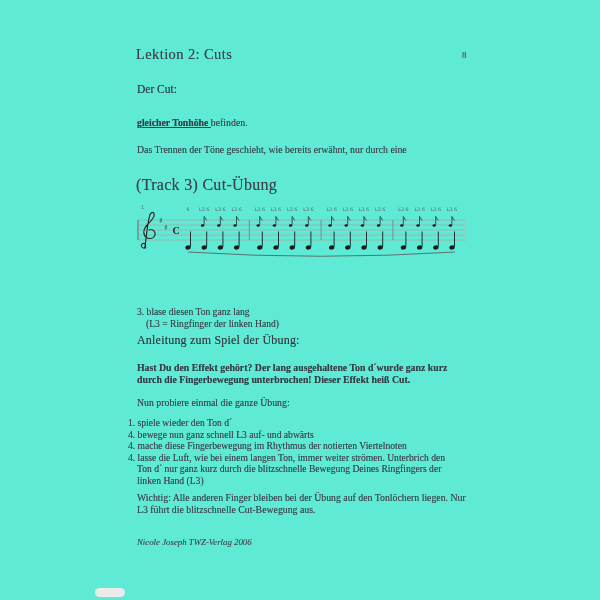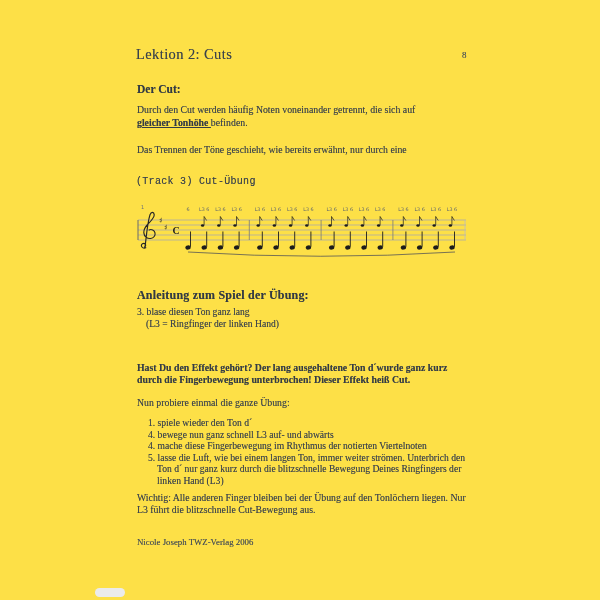--- a/index.html
+++ b/index.html
@@ -1,44 +1,44 @@
 <!DOCTYPE html>
 <html><head>
 <meta charset="utf-8">
 <style>
   html,body{margin:0;padding:0;background:#ffffff;}
-  .page{position:relative;width:600px;height:600px;background:#fde047;overflow:hidden;
+  .page{position:relative;width:600px;height:600px;background:#5eead4;overflow:hidden;
         font-family:"Liberation Serif","DejaVu Serif",serif;color:#3b434d;}
   .abs{position:absolute;white-space:nowrap;text-shadow:0 0 0.5px rgba(59,67,77,0.55);}
   .title{font-size:14.5px;letter-spacing:0.4px;color:#39424c;}
   .pagenum{font-size:9px;color:#4a525c;}
-  .h2{font-size:11.5px;font-weight:bold;color:#323a43;}
-  .h2b{font-size:12px;font-weight:bold;letter-spacing:0.2px;color:#323a43;}
-  .track{font-size:10px;letter-spacing:0.3px;color:#39424c;font-family:Liberation Mono, monospace;}
+  .h2{font-size:11.5px;font-weight:normal;color:#323a43;}
+  .h2b{font-size:12px;font-weight:normal;letter-spacing:0.2px;color:#323a43;margin-top:45px;}
+  .track{font-size:16px;letter-spacing:0.3px;color:#39424c;}
   .body{font-size:9.8px;line-height:13px;}
   .bold{font-weight:bold;color:#343c46;}
   .list{font-size:9.6px;line-height:11.6px;}
   .indent{padding-left:9px;}
   .bu{font-weight:bold;text-decoration:underline;color:#343c46;}
-  .footer{font-size:8.8px;color:#454e58;}
+  .footer{font-size:8.8px;color:#454e58;font-style:italic;}
   .smudge{width:30px;height:9px;background:#ebebeb;border-radius:5px;}
   svg text{text-shadow:none;}
 </style>
 </head>
 <body>
 
 <div class="page">
 
   <div class="abs title" style="left:136px;top:46px">Lektion 2: Cuts</div>
   <div class="abs pagenum" style="left:462px;top:50px">8</div>
 
   <div class="abs h2" style="left:137px;top:83px">Der Cut:</div>
 
   <div class="abs body" style="left:137px;top:103px">
-    <span>Durch den Cut werden häufig Noten voneinander getrennt, die sich auf</span><br>
+    <br>
     <span class="bu">gleicher Tonhöhe </span><span>befinden.</span>
   </div>
 
   <div class="abs body" style="left:137px;top:143px">
     <span>Das Trennen der Töne geschieht, wie bereits erwähnt, nur durch eine</span><br>
   </div>
 
   <div class="abs track" style="left:136px;top:176px">(Track 3) Cut-Übung</div>
 
   <svg id="score" viewBox="0 0 340 60" style="position:absolute;left:134px;top:202px;width:340px;height:60px">
@@ -164,25 +164,25 @@
     <div class="indent">(L3 = Ringfinger der linken Hand)</div>
   </div>
 
   <div class="abs body bold" style="left:137px;top:362px;line-height:12.4px">
     <span>Hast Du den Effekt gehört? Der lang ausgehaltene Ton d´wurde ganz kurz</span><br>
     <span>durch die Fingerbewegung unterbrochen! Dieser Effekt heiß Cut.</span>
   </div>
 
   <div class="abs body" style="left:137px;top:396px">Nun probiere einmal die ganze Übung:</div>
 
-  <div class="abs list" style="left:148px;top:417px">
+  <div class="abs list" style="left:128px;top:417px">
     <div>1. spiele wieder den Ton d´</div>
     <div>4. bewege nun ganz schnell L3 auf- und abwärts</div>
     <div>4. mache diese Fingerbewegung im Rhythmus der notierten Viertelnoten</div>
-    <div>5. lasse die Luft, wie bei einem langen Ton, immer weiter strömen. Unterbrich den</div>
+    <div>4. lasse die Luft, wie bei einem langen Ton, immer weiter strömen. Unterbrich den</div>
     <div class="indent">Ton d´ nur ganz kurz durch die blitzschnelle Bewegung Deines Ringfingers der</div>
     <div class="indent">linken Hand (L3)</div>
   </div>
 
   <div class="abs body" style="left:137px;top:492px;line-height:12.2px">
     <span>Wichtig: Alle anderen Finger bleiben bei der Übung auf den Tonlöchern liegen. Nur</span><br>
     <span>L3 führt die blitzschnelle Cut-Bewegung aus.</span>
   </div>
 
   <div class="abs footer" style="left:137px;top:537px">Nicole Joseph TWZ-Verlag 2006</div>

